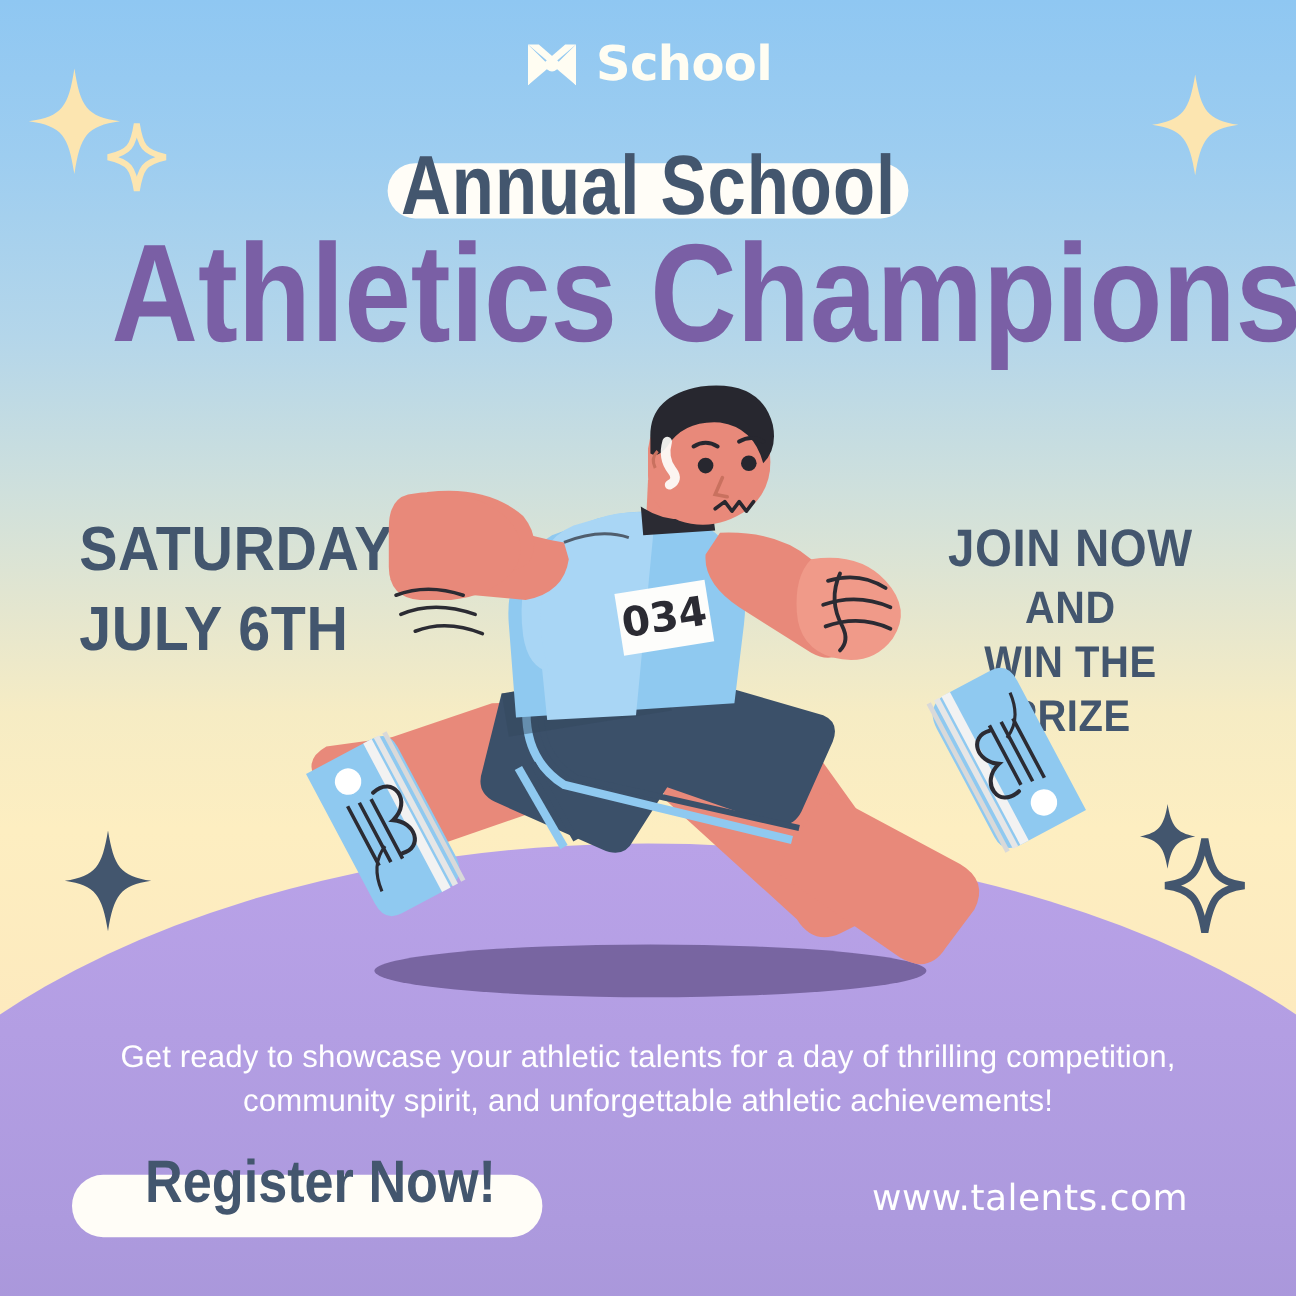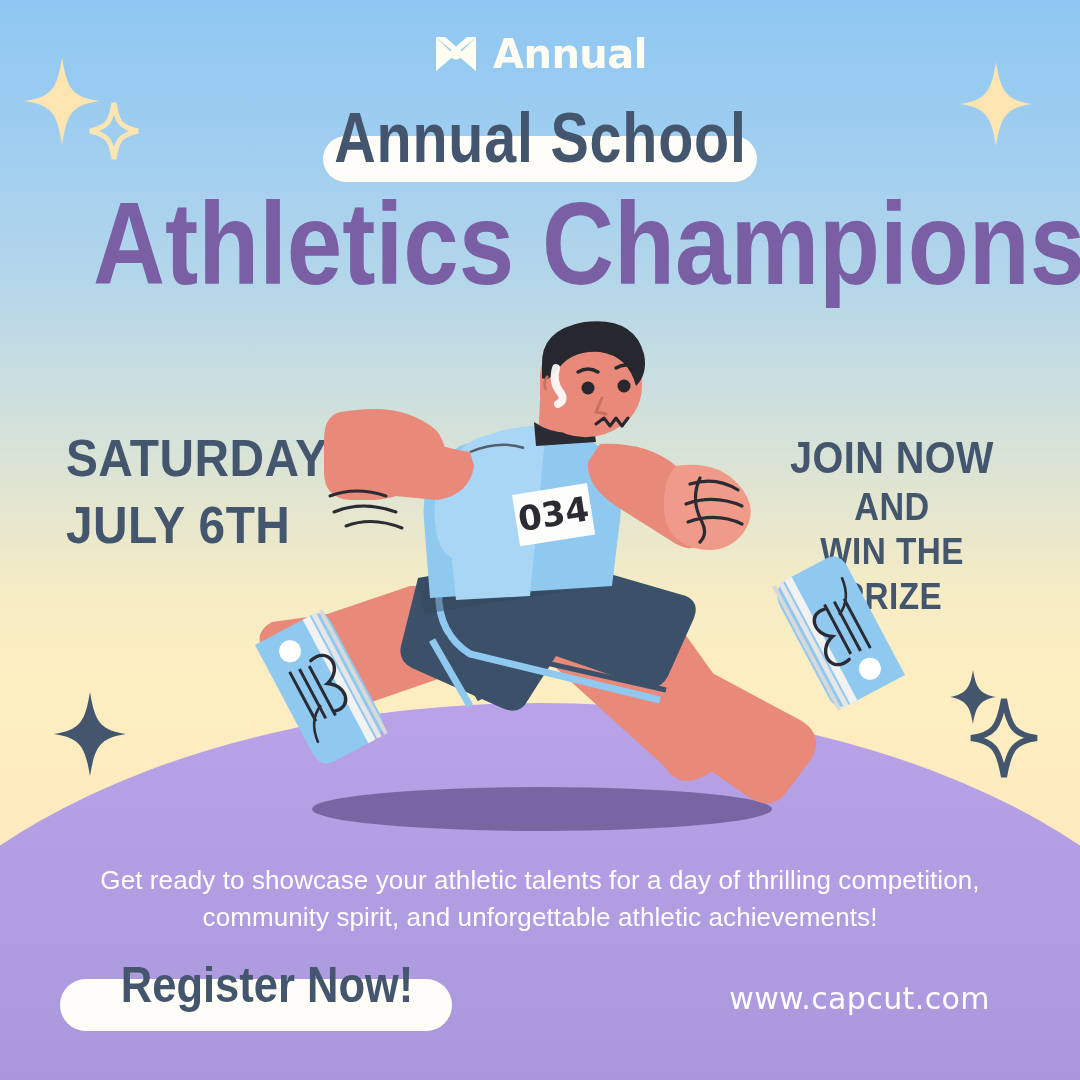--- a/index.html
+++ b/index.html
@@ -68,21 +68,21 @@
     font-weight: 600;
     color: #fffdf2;
     letter-spacing: -0.5px;
     line-height: 1;
   }
 
   
   .pill-wrap {
     position: absolute;
     display: flex;
-    align-items: flex-start;
+    align-items: flex-end;
     justify-content: center;
   }
   .pill-bg {
     position: absolute;
     background: #fffdf7;
     border-radius: 999px;
   }
   .headline1 {
     position: relative;
     font-family: "Liberation Sans Narrow", "Liberation Sans", sans-serif;
@@ -245,21 +245,21 @@
 
   <div class="logo">
     <span class="logo-mark">
       <svg width="46" height="40" viewBox="0 0 46 40">
         <path d="M3 3 L3 37 L20 20 Z M43 3 L43 37 L26 20 Z" fill="#fffdf2"></path>
         <path d="M3 3 L43 37 L43 30 L12 3 Z" fill="#fffdf2"></path>
         <path d="M43 3 L3 37 L3 30 L34 3 Z" fill="#fffdf2"></path>
         <circle cx="23" cy="20" r="5.5" fill="#fffdf2"></circle>
       </svg>
     </span>
-    <span class="logo-text">Annual</span>
+    <span class="logo-text">School</span>
   </div>
 
   <div class="pill-wrap" style="left:0;right:0;top:103px;height:86px;">
     <div class="pill-bg" style="left:323px;top:33px;width:434px;height:46px;"></div>
     <div class="headline1">Annual School</div>
   </div>
 
   <div class="headline2">
     <span>Athletics Championship</span>
   </div>
@@ -366,15 +366,15 @@
 
   <div class="body-copy">Get ready to showcase your athletic talents for a day of thrilling competition, community spirit, and unforgettable athletic achievements!</div>
 
   <div class="register-wrap">
     <div class="register-bg"></div>
     <div class="register-text">
       <span>Register Now!</span>
     </div>
   </div>
 
-  <div class="website">www.capcut.com</div>
+  <div class="website">www.talents.com</div>
 
 </div>
 
 </body></html>

